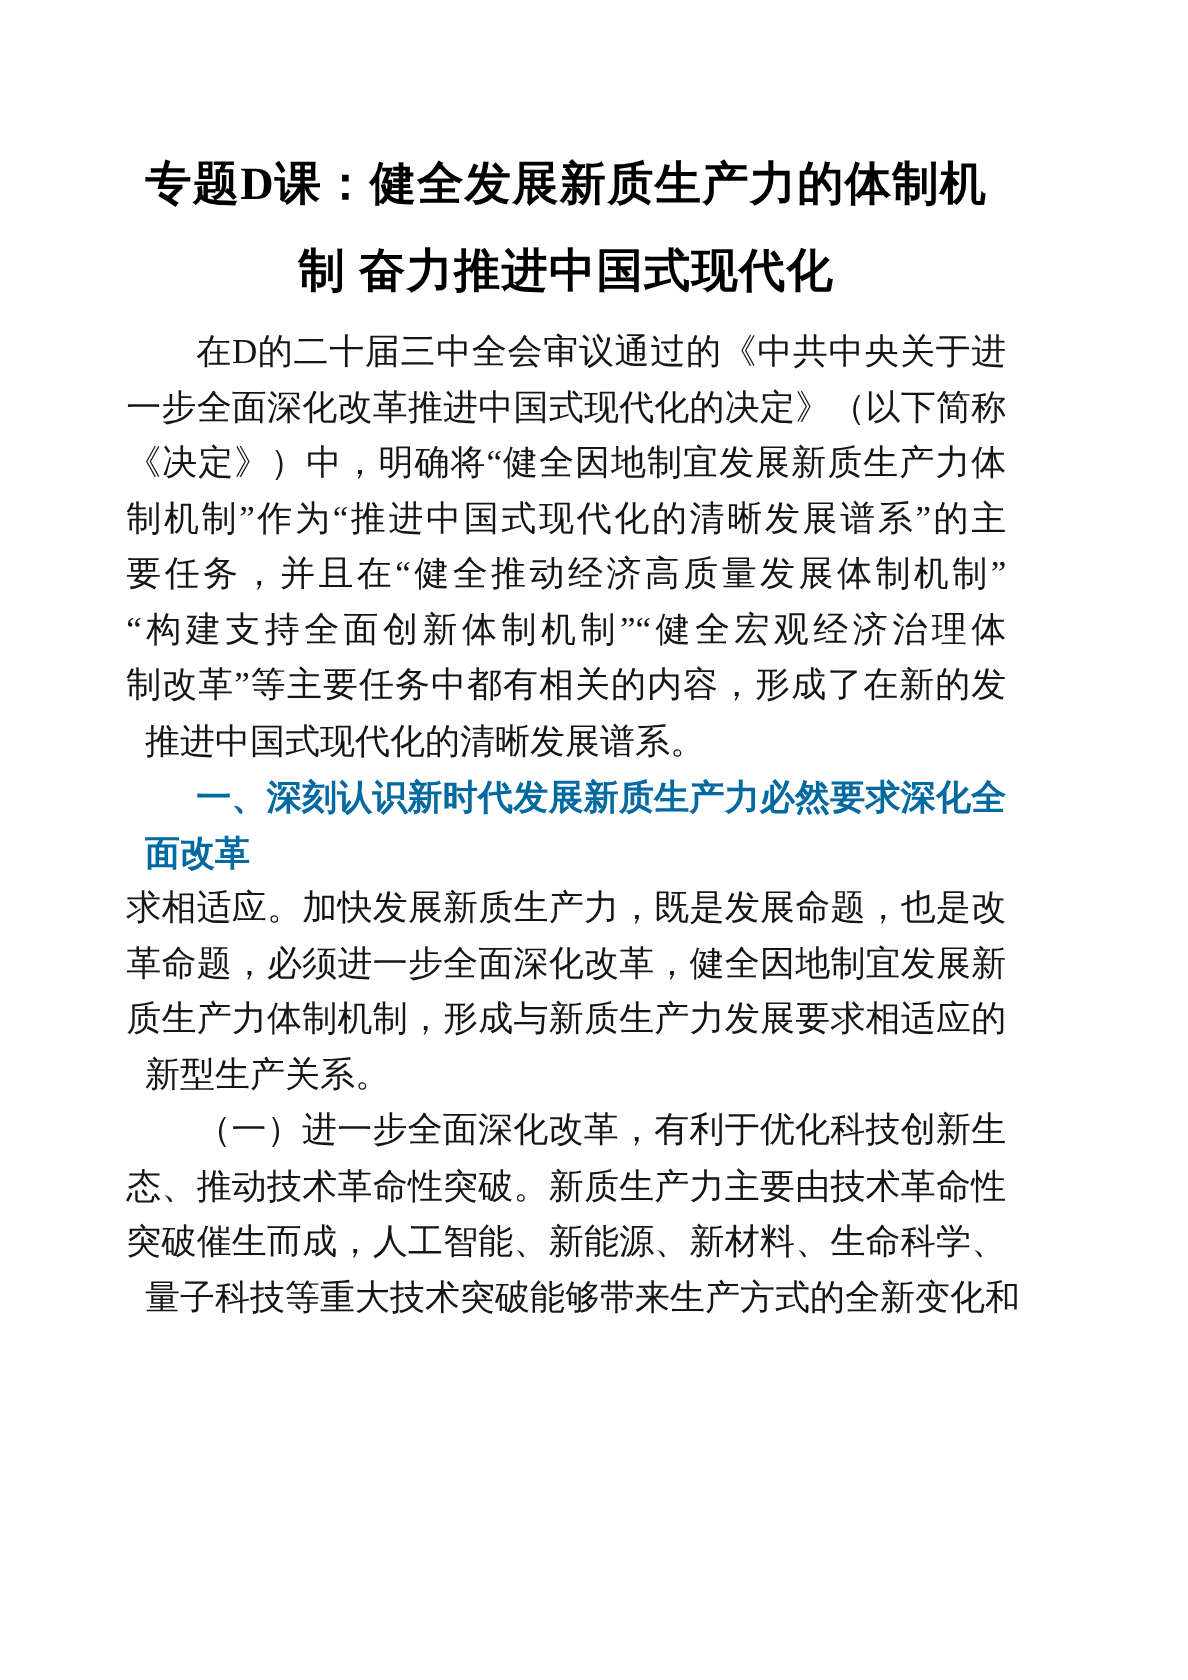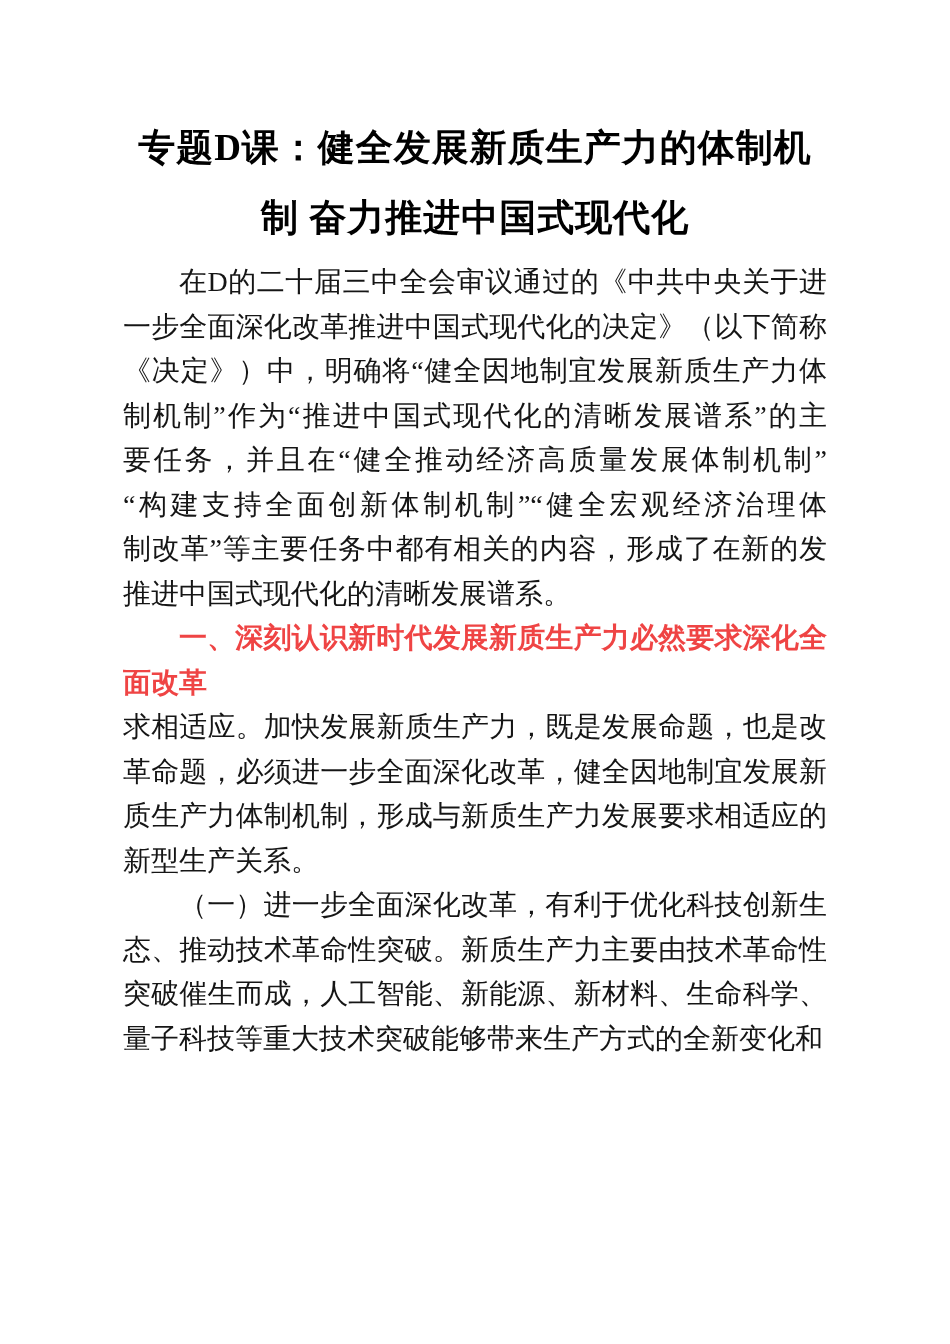--- a/index.html
+++ b/index.html
@@ -11,21 +11,21 @@
     position: relative;
     width: 950px;
     height: 1344px;
     background: #ffffff;
     overflow: hidden;
     font-family: "Liberation Serif", serif;
     color: #151515;
   }
   .content {
     position: absolute;
-    left: 123px;
+    left: 101px;
     top: 113px;
     width: 704px;
   }
   .doc-title {
     font-size: 37px;
     line-height: 70px;
     font-weight: bold;
     text-align: center;
     letter-spacing: 1px;
     color: #000000;
@@ -38,28 +38,29 @@
   .line {
     width: 100%;
     white-space: nowrap;
     text-align: justify;
     text-align-last: justify;
     text-justify: inter-character;
   }
   .line.last {
     text-align: left;
     text-align-last: left;
+    margin-left: 15px;
   }
   .indent {
     text-indent: 56px;
   }
   .heading-line {
     font-family: "Liberation Sans", sans-serif;
     font-weight: bold;
-    color: #ef4444;
+    color: #0369a1;
   }
 </style>
 </head>
 <body>
 
 <div class="page">
   <div class="content">
 
     <div class="doc-title">
       <div>专题D课：健全发展新质生产力的体制机</div>

